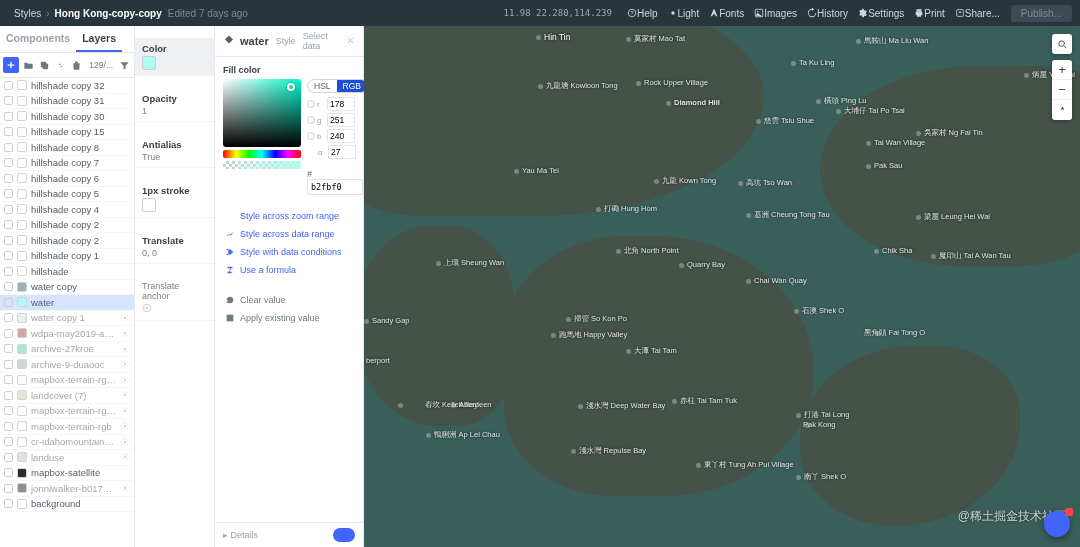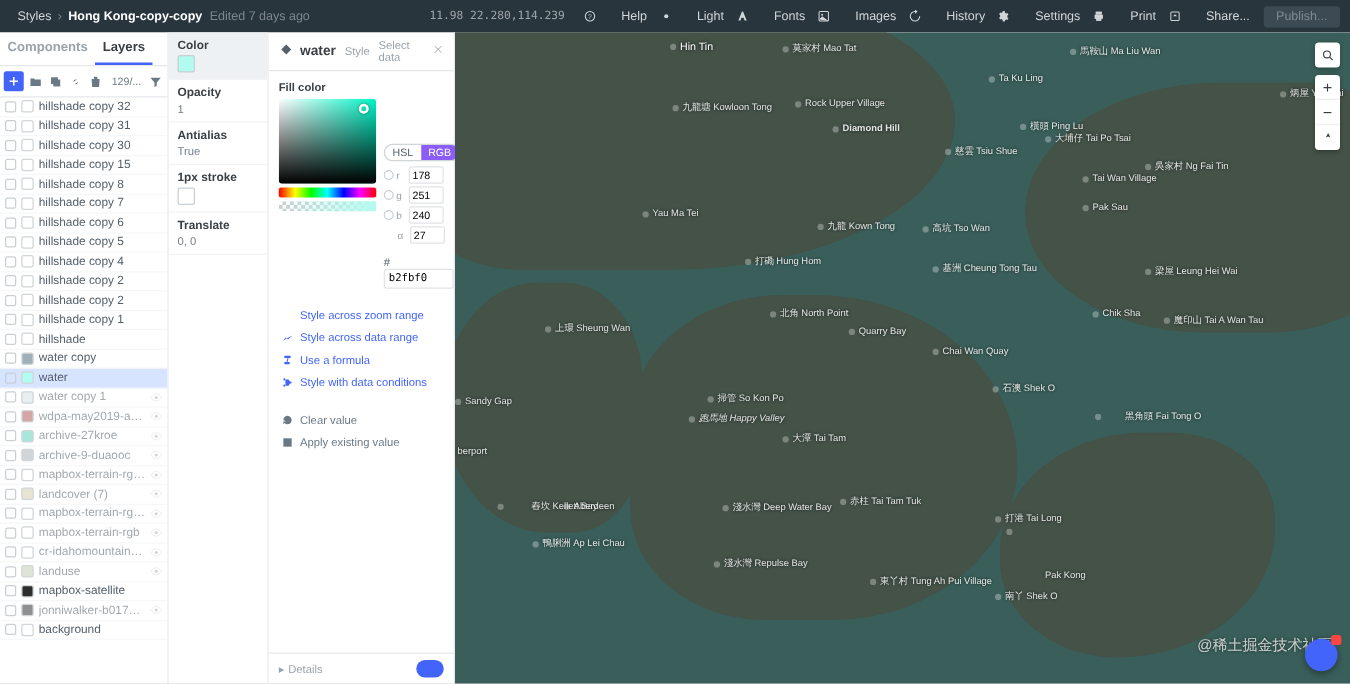--- a/index.html
+++ b/index.html
@@ -5,21 +5,21 @@
 * { margin: 0; padding: 0; box-sizing: border-box; font-family: -apple-system, BlinkMacSystemFont, "Segoe UI", Helvetica, Arial, sans-serif; }
 body { width: 1080px; height: 547px; overflow: hidden; background: #f5f5f5; }
 
 .topbar { height: 26px; background: #28353d; color: #d0d5d8; display: flex; align-items: center; padding: 0 8px; font-size: 10px; }
 .topbar .crumb { cursor: pointer; }
 .topbar .sep { margin: 0 5px; opacity: .5; }
 .topbar .title { color: #fff; font-weight: 600; }
 .topbar .meta { margin-left: 6px; opacity: .5; }
 .topbar .spacer { flex: 1; }
 .topbar .coord { opacity: .7; margin-right: 10px; font-family: monospace; font-size: 9px; }
-.topbar .tact { display: flex; align-items: center; gap: 20px; margin: 0 5px; cursor: pointer; }
+.topbar .tact { display: flex; align-items: center; gap: 0; margin: 0 5px; cursor: pointer; }
 .topbar .tact svg { width: 10px; height: 10px; fill: #d0d5d8; }
 .topbar .publish { background: #3c4a53; color: #7f8b92; padding: 3px 10px; border-radius: 3px; margin-left: 6px; cursor: pointer; }
 
 .main { display: flex; height: 521px; }
 
 
 .sidebar { width: 135px; background: #fff; border-right: 1px solid #e5e7eb; display: flex; flex-direction: column; }
 .tabs { display: flex; font-size: 10.5px; font-weight: 600; color: #9aa3ab; border-bottom: 1px solid #e5e7eb; }
 .tab { padding: 6px 6px; cursor: pointer; }
 .tab.active { color: #3a3f44; border-bottom: 2px solid #4264fb; }
@@ -33,21 +33,21 @@
 .layer { display: flex; align-items: center; height: 15.5px; padding: 0 4px; gap: 4px; cursor: pointer; border-bottom: 1px solid #f6f7f8;}
 .layer.selected { background: #d6e4ff; }
 .layer .cb { width: 9px; height: 9px; border: 1px solid #c9cfd4; border-radius: 2px; flex-shrink:0; }
 .layer .sw { width: 10px; height: 10px; border-radius: 2px; flex-shrink: 0; }
 .layer .nm { white-space: nowrap; overflow: hidden; text-overflow: ellipsis; flex: 1; }
 .layer .vis { width: 10px; height: 10px; opacity: .3; flex-shrink:0; }
 .layer .vis svg { width: 10px; height: 10px; fill: #6b7985; }
 
 
 .props { width: 80px; background: #fff; border-right: 1px solid #e5e7eb; }
-.proprow { padding: 5px 7px; font-size: 9.5px; color: #55606a; border-bottom: 1px solid #f2f3f4; cursor:pointer;}
+.proprow { padding: 5px 7px; font-size: 9.5px; color: #55606a; border-bottom: 1px solid #f2f3f4; cursor:pointer;margin-top:12px;}
 .proprow.active { background: #eef1f3; }
 .proprow .plabel { font-weight: 600; color: #3a3f44; margin-bottom: 2px; }
 .proprow .pval { font-size: 9px; opacity: .8; }
 .propsw { width: 14px; height: 14px; border: 1px solid #c9cfd4; border-radius: 2px; margin-top:2px; display:block;}
 
 
 .editor { width: 149px; background: #fff; border-right: 1px solid #e5e7eb; display: flex; flex-direction: column; }
 .ehead { display: flex; align-items: center; padding: 5px 8px; gap: 5px; border-bottom: 1px solid #e5e7eb; font-size: 10px; }
 .ehead .eicon svg { width: 12px; height: 12px; fill: #55606a; }
 .ehead .etitle { font-weight: 600; font-size: 11px; color: #3a3f44; flex: 1; }
@@ -55,24 +55,24 @@
 .ehead .eclose { cursor: pointer; margin-left:4px;}
 .ehead .eclose svg { width: 9px; height: 9px; fill: #9aa3ab; }
 .ebody { padding: 8px; font-size: 9px; color: #55606a; flex:1;}
 .esect { font-weight: 700; margin-bottom: 4px; color:#3a3f44;}
 .colorpick { position: relative; width: 78px; height: 68px; border-radius: 3px; overflow: hidden; margin-bottom: 3px; background: linear-gradient(to bottom, rgba(0,0,0,0) 0%, rgba(0,0,0,1) 100%), linear-gradient(to right, #fff 0%, #00f5c8 100%); }
 .colorpick .ring { position: absolute; top: 4px; right: 6px; width: 8px; height: 8px; border: 2px solid #fff; border-radius: 50%; box-shadow: 0 0 2px rgba(0,0,0,.5);}
 .hue { width: 78px; height: 8px; background: linear-gradient(to right,#f00,#ff0,#0f0,#0ff,#00f,#f0f,#f00); border-radius:2px; margin-bottom:3px;}
 .alpha { width: 78px; height: 8px; background: repeating-conic-gradient(#ccc 0 25%, #fff 0 50%) 0 0/6px 6px; border-radius:2px; position:relative;}
 .alpha::after{content:'';position:absolute;inset:0;background:linear-gradient(to right, transparent, #b2fbf0);border-radius:2px;}
 .colorcols { display: flex; gap: 6px; }
-.numcol { flex: 1; margin-top: 36px; }
+.numcol { flex: 1; }
 .toggle { display: inline-flex; font-size: 8.5px; border-radius: 8px; overflow: hidden; border:1px solid #d0d5d8; margin-bottom:4px;}
 .toggle span { padding: 1px 6px; cursor: pointer; }
-.toggle span.on { background: #8b5cf6; color: #fff; }
+.toggle span.on { background: #1d4ed8; color: #fff; }
 .numrow { display: flex; align-items: center; gap: 2px; margin-bottom: 2px; font-size:8.5px;}
 .numrow .radio { width:8px; height:8px; border:1px solid #c9cfd4; border-radius:50%; }
 .numrow .lbl { width: 8px; opacity:.6; font-size:8px;}
 .numrow input { width: 28px; font-size: 8.5px; padding: 1px 2px; border: 1px solid #e1e4e7; border-radius:2px; }
 .hexrow input { width: 56px; font-size:8.5px; padding:2px 3px; border:1px solid #e1e4e7; border-radius:2px; font-family:monospace;}
 .actlink { display: flex; align-items: center; gap: 5px; padding: 4px 2px; font-size: 9px; color: #4264fb; cursor: pointer; }
 .actlink svg { width: 10px; height: 10px; fill: #4264fb; }
 .actlink.gray { color: #6b7985; }
 .actlink.gray svg { fill: #6b7985; }
 .efoot { border-top: 1px solid #e5e7eb; padding: 5px 8px; display: flex; align-items:center; gap:6px;}
@@ -413,20 +413,27 @@
     <div class="plabel">Antialias</div>
     <div class="pval">True</div>
   </div>
   <div class="proprow">
     <div class="plabel">1px stroke</div>
     <span class="propsw" style="background:#fff"></span>
   </div>
   <div class="proprow">
     <div class="plabel">Translate</div>
     <div class="pval">0, 0</div>
+  </div>
+  <div class="proprow">
+    <div class="pval">Translate anchor</div>
+    <svg width="10" height="10" viewBox="0 0 24 24" style="margin-top:2px;opacity:.5">
+          <circle cx="12" cy="12" r="9" fill="none" stroke="#888" stroke-width="2"></circle>
+          <circle cx="12" cy="12" r="2"></circle>
+        </svg>
   </div>
 </div>
 
 <div class="editor">
   <div class="ehead">
     <span class="eicon"><svg viewBox="0 0 24 24">
             <path d="M12 3l8 8-8 8-8-8z"></path>
           </svg></span>
     <span class="etitle">water</span>
     <span class="esub">Style</span>
@@ -482,32 +489,32 @@
           <span>Style across zoom range</span>
         </div>
     <div class="actlink">
           <svg viewBox="0 0 24 24">
             <path d="M3 18l6-6 4 4 8-8"></path>
           </svg>
           <span>Style across data range</span>
         </div>
     <div class="actlink">
           <svg viewBox="0 0 24 24">
-            <path d="M6 4h12v4h-4l-2 8h4v4H6v-4h4l2-8H6z"></path>
-          </svg>
-          <span>Use a formula</span>
-        </div>
-    <div class="actlink">
-          <svg viewBox="0 0 24 24">
             <circle cx="6" cy="6" r="2"></circle>
             <circle cx="6" cy="18" r="2"></circle>
             <circle cx="18" cy="12" r="2"></circle>
             <path d="M8 6h6l4 6-4 6H8"></path>
           </svg>
           <span>Style with data conditions</span>
+        </div>
+    <div class="actlink">
+          <svg viewBox="0 0 24 24">
+            <path d="M6 4h12v4h-4l-2 8h4v4H6v-4h4l2-8H6z"></path>
+          </svg>
+          <span>Use a formula</span>
         </div>
     <div class="sep12"></div>
     <div class="actlink gray">
           <svg viewBox="0 0 24 24">
             <path d="M4 12a8 8 0 1 1 2.3 5.7L4 20v-5h5"></path>
           </svg>
           <span>Clear value</span>
         </div>
     <div class="actlink gray">
           <svg viewBox="0 0 24 24">
@@ -578,42 +585,42 @@
           <span class="maplabel sm" style="left: 323px; top: 234px;">Quarry Bay</span>
           <span class="poi" style="left: 315px; top: 237px;"></span>
           <span class="maplabel sm" style="left: 575px; top: 225px;">魔印山 Tai A Wan Tau</span>
           <span class="poi" style="left: 567px; top: 228px;"></span>
           <span class="maplabel sm" style="left: 518px; top: 220px;">Chik Sha</span>
           <span class="poi" style="left: 510px; top: 223px;"></span>
           <span class="maplabel sm" style="left: 390px; top: 250px;">Chai Wan Quay</span>
           <span class="poi" style="left: 382px; top: 253px;"></span>
           <span class="maplabel sm" style="left: 210px; top: 288px;">掃管 So Kon Po</span>
           <span class="poi" style="left: 202px; top: 291px;"></span>
-          <span class="maplabel sm" style="left: 195px; top: 304px; font-style: italic;">跑馬地 Happy Valley</span>
+          <span class="maplabel sm" style="left: 195px; top: 304px;">跑馬地 Happy Valley</span>
           <span class="poi" style="left: 187px; top: 307px;"></span>
           <span class="maplabel sm" style="left: 438px; top: 280px;">石澳 Shek O</span>
           <span class="poi" style="left: 430px; top: 283px;"></span>
-          <span class="maplabel sm" style="left: 536px; top: 302px; text-align: right;">黑角頭 Fai Tong O</span>
+          <span class="maplabel sm" style="left: 500px; top: 302px; text-align: right;">黑角頭 Fai Tong O</span>
           <span class="poi" style="left: 512px; top: 305px;"></span>
           <span class="maplabel sm" style="left: 8px; top: 290px;">Sandy Gap</span>
           <span class="poi" style="left: 0px; top: 293px;"></span>
           <span class="maplabel sm" style="left: 2px; top: 330px;">berport</span>
           <span class="maplabel sm" style="left: 270px; top: 320px; text-align: center;">大潭 Tai Tam</span>
           <span class="poi" style="left: 262px; top: 323px;"></span>
           <span class="maplabel sm" style="left: 316px; top: 370px;">赤柱 Tai Tam Tuk</span>
           <span class="poi" style="left: 308px; top: 373px;"></span>
           <span class="maplabel sm" style="left: 42px; top: 374px; margin-left: 19px;">舂坎 Kellett Bay</span>
           <span class="poi" style="left: 34px; top: 377px;"></span>
           <span class="maplabel sm" style="left: 95px; top: 374px;">Aberdeen</span>
           <span class="poi" style="left: 87px; top: 377px;"></span>
           <span class="maplabel sm" style="left: 222px; top: 375px;">淺水灣 Deep Water Bay</span>
           <span class="poi" style="left: 214px; top: 378px;"></span>
           <span class="maplabel sm" style="left: 440px; top: 384px;">打港 Tai Long</span>
           <span class="poi" style="left: 432px; top: 387px;"></span>
-          <span class="maplabel sm" style="left: 472px; top: 394px; margin-top: 35px;">Pak Kong</span>
+          <span class="maplabel sm" style="left: 439px; top: 394px;">Pak Kong</span>
           <span class="poi" style="left: 441px; top: 397px;"></span>
           <span class="maplabel sm" style="left: 70px; top: 404px;">鴨脷洲 Ap Lei Chau</span>
           <span class="poi" style="left: 62px; top: 407px;"></span>
           <span class="maplabel sm" style="left: 215px; top: 420px;">淺水灣 Repulse Bay</span>
           <span class="poi" style="left: 207px; top: 423px;"></span>
           <span class="maplabel sm" style="left: 340px; top: 434px;">東丫村 Tung Ah Pui Village</span>
           <span class="poi" style="left: 332px; top: 437px;"></span>
           <span class="maplabel sm" style="left: 440px; top: 446px;">南丫 Shek O</span>
           <span class="poi" style="left: 432px; top: 449px;"></span>
         </div>

